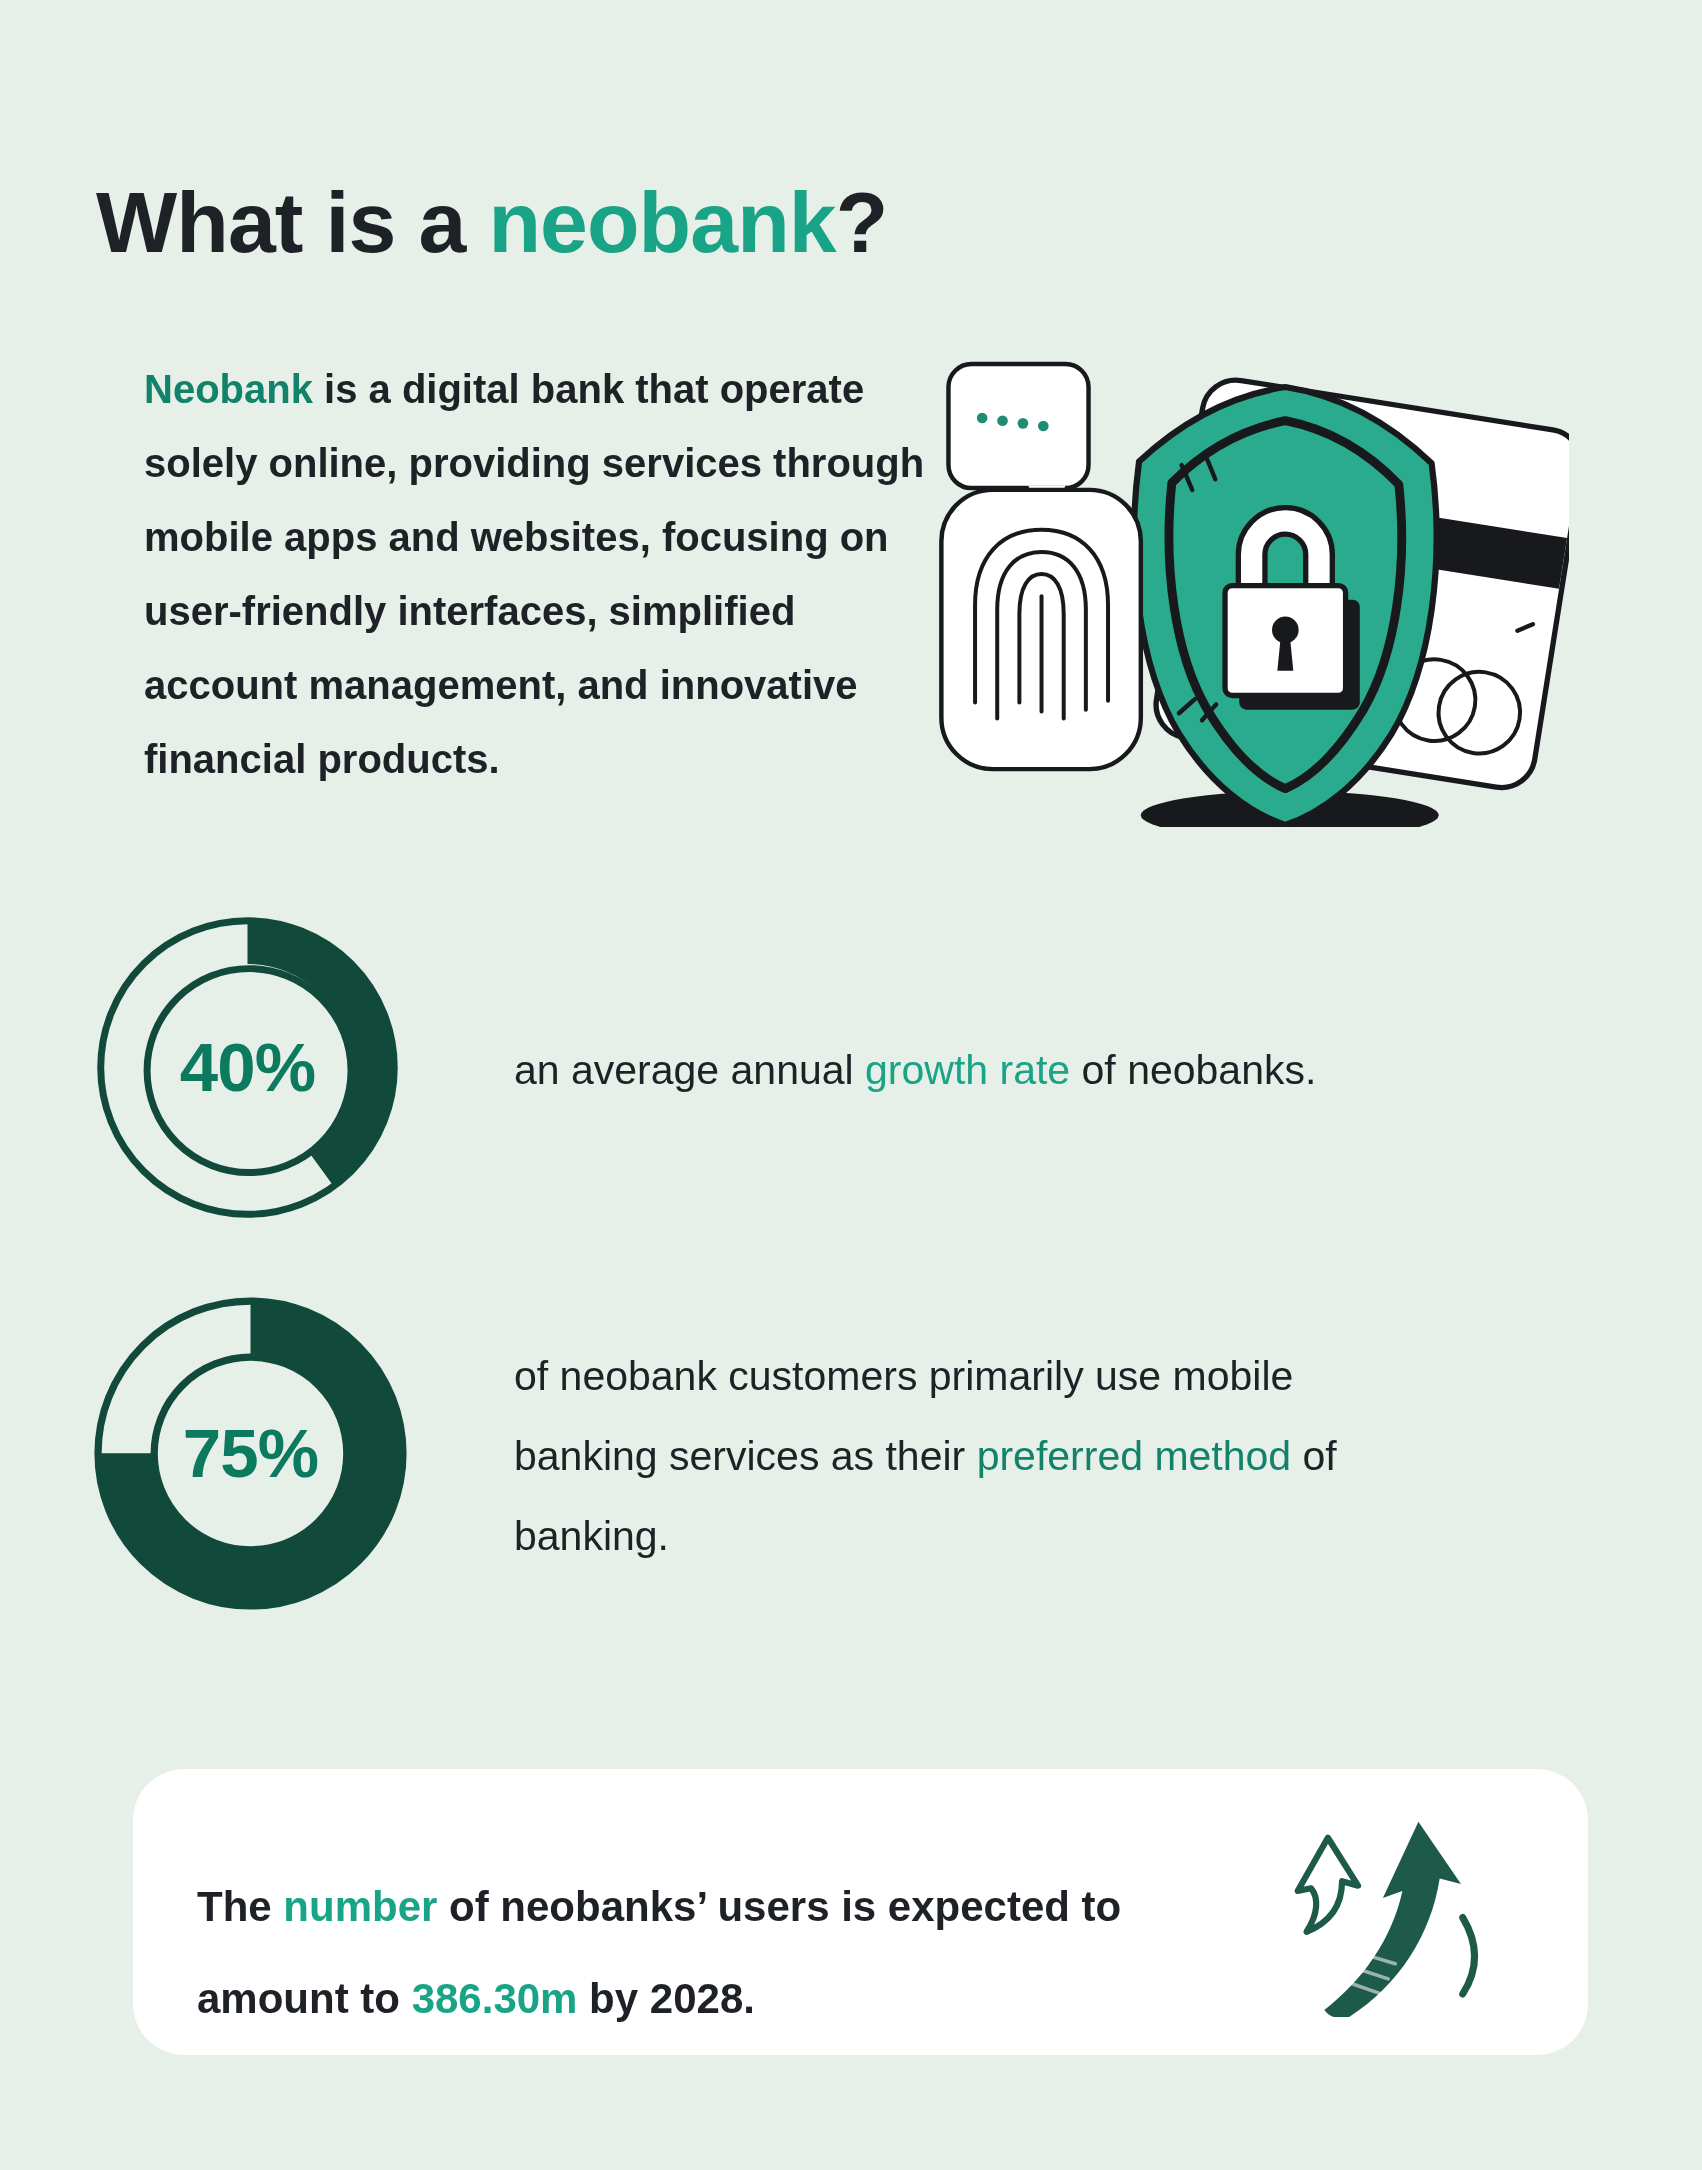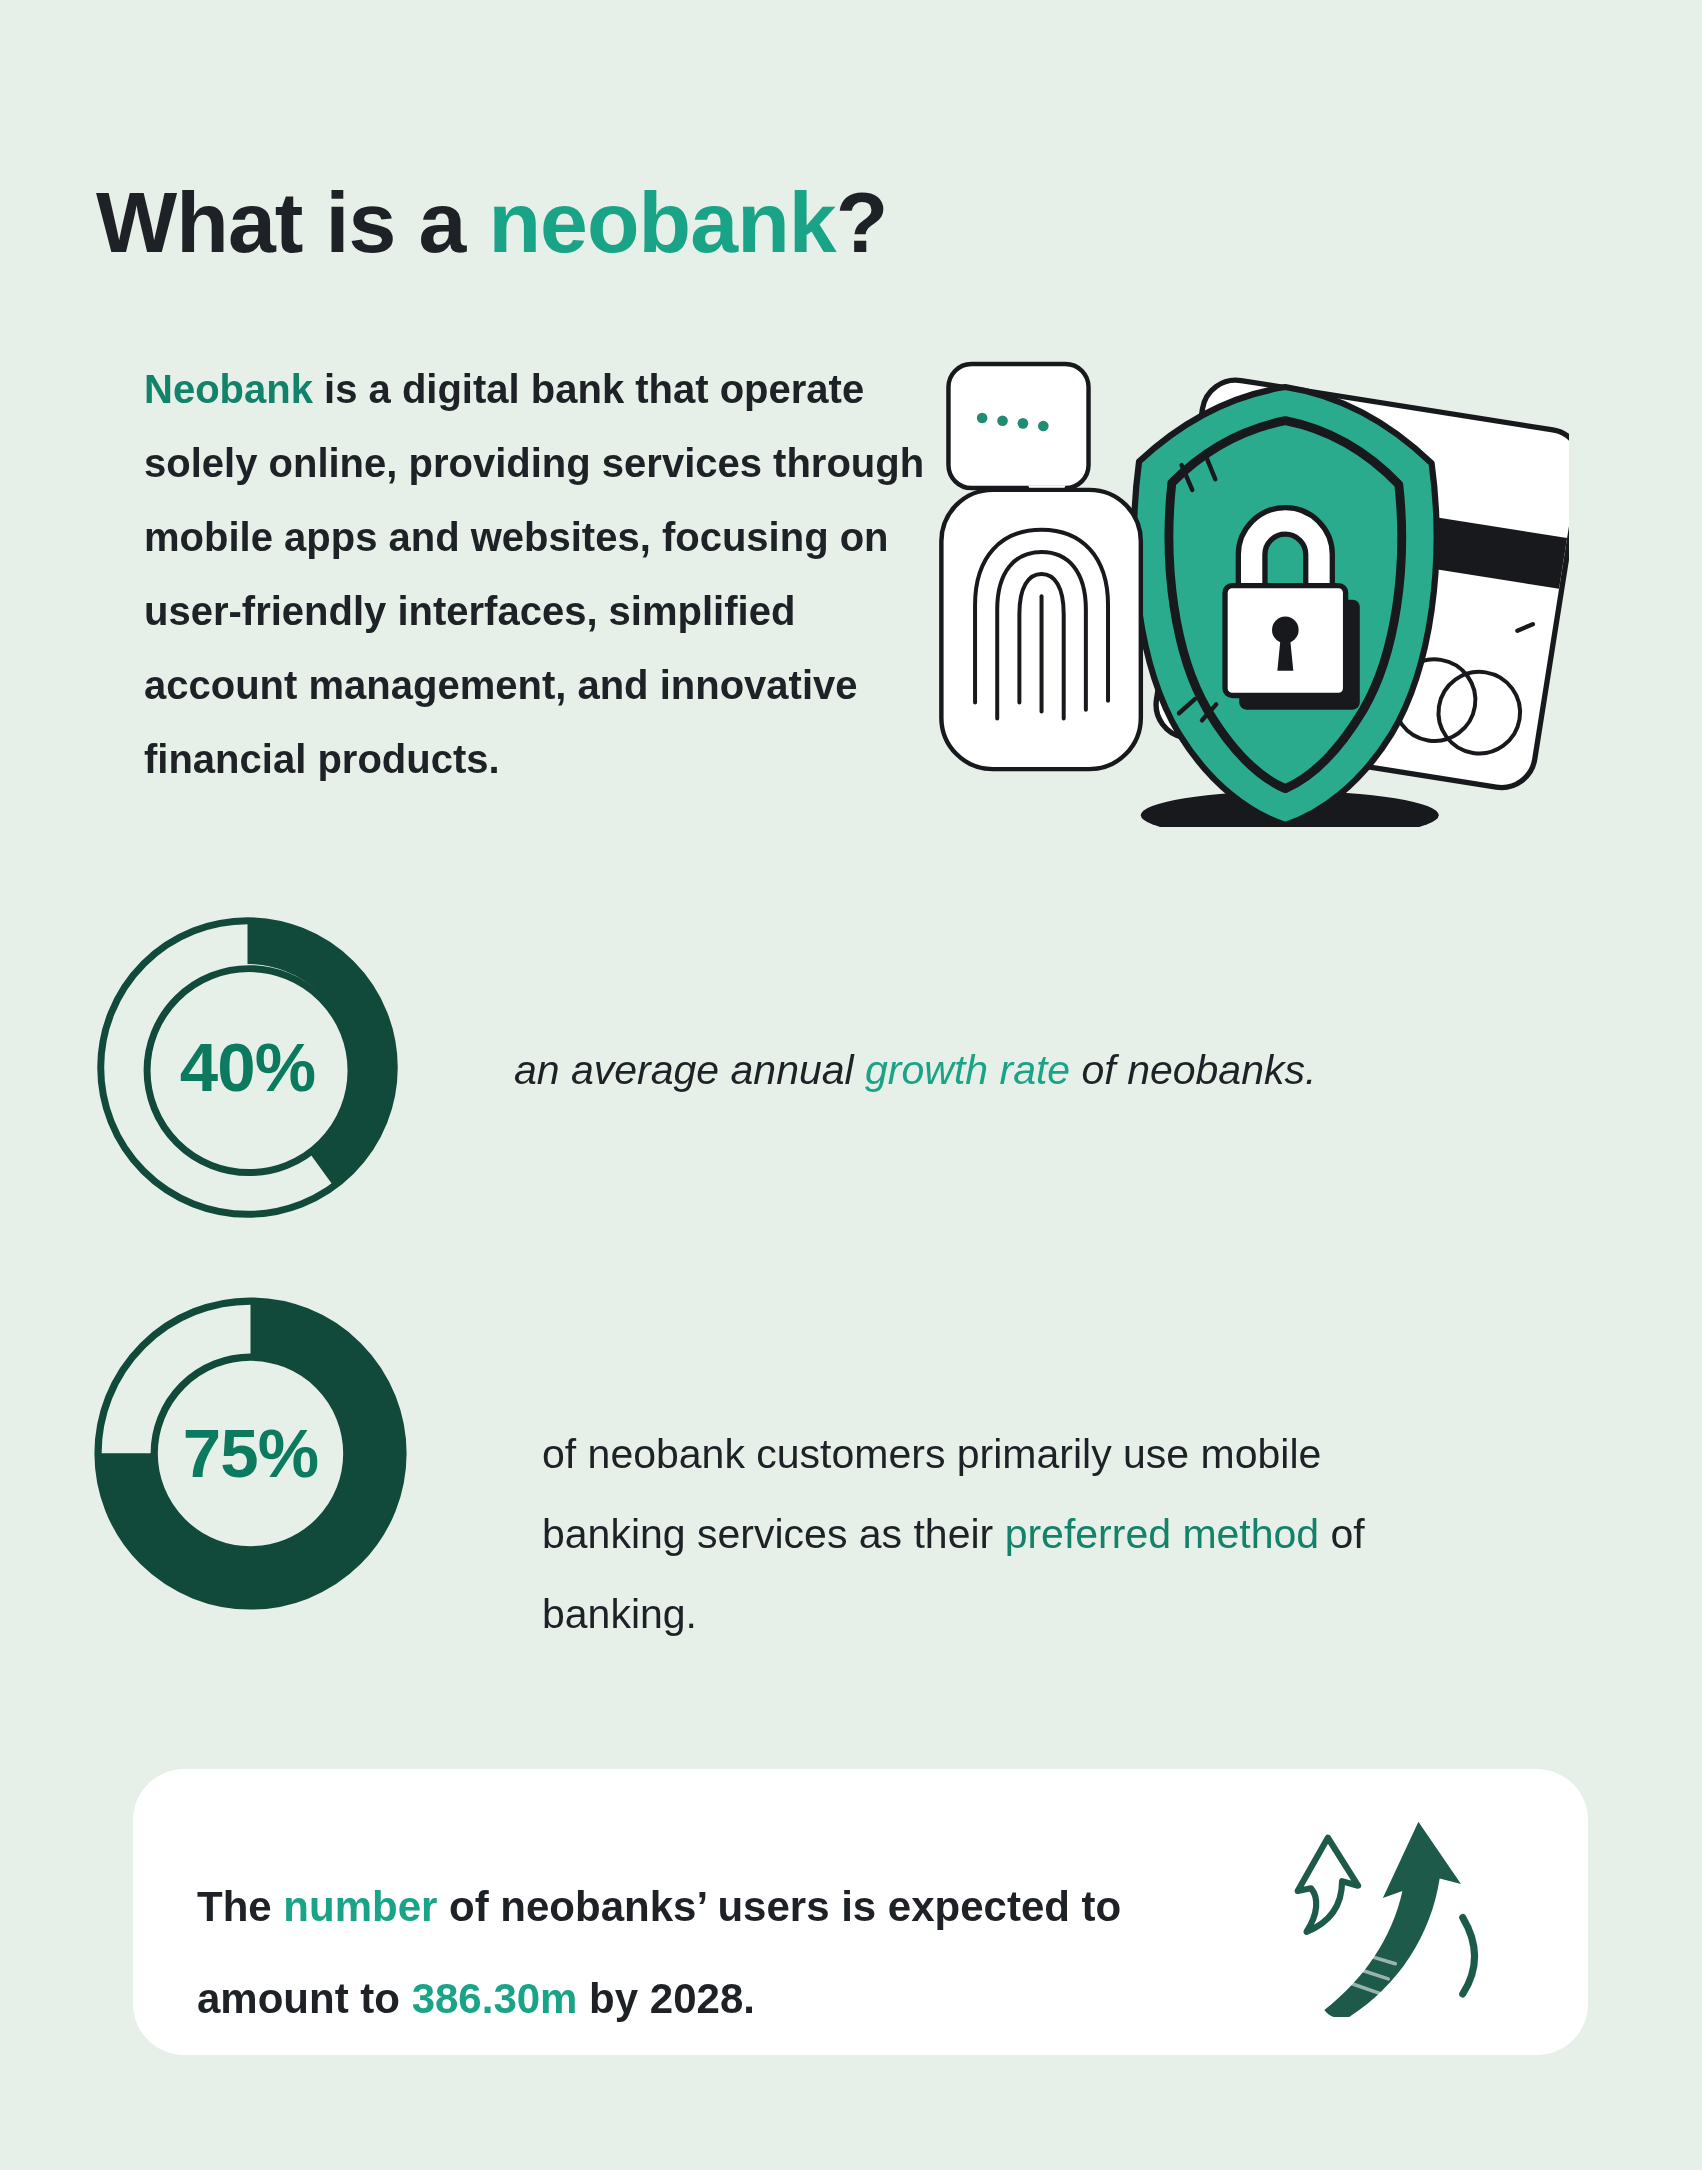--- a/index.html
+++ b/index.html
@@ -25,22 +25,22 @@
   .donut{position:absolute;width:309px;height:309px;}
   #donut1{left:93px;top:913px;}
   #donut2{left:90px;top:1293px;width:321px;height:321px;}
   .donut-label{
     position:absolute;display:flex;align-items:center;justify-content:center;
     font-size:69px;font-weight:700;color:var(--num);letter-spacing:-0.9px;
   }
   #donut1-label{left:93px;top:913px;width:309px;height:309px;}
   #donut2-label{left:90px;top:1293px;width:321px;height:321px;}
   .stat-text{position:absolute;font-size:41px;font-weight:500;color:var(--dark);}
-  #stat1-text{left:514px;top:991px;width:838px;line-height:76px;font-style:italic;}
-  #stat2-text{left:514px;top:1373px;width:909px;line-height:80px;margin-left:28px;}
+  #stat1-text{left:514px;top:991px;width:838px;line-height:76px;}
+  #stat2-text{left:514px;top:1295px;width:909px;line-height:80px;}
   .callout{
     position:absolute;left:133px;top:1769px;width:1439px;height:286px;
     background:var(--card);border-radius:51px;padding-left:16px;
   }
   .callout-text{
     position:absolute;left:64px;top:50px;width:927px;
     font-size:42px;font-weight:600;line-height:92px;color:var(--dark);
   }
   .arrows{position:absolute;left:1138px;top:35px;width:222px;height:213px;}
 </style>

